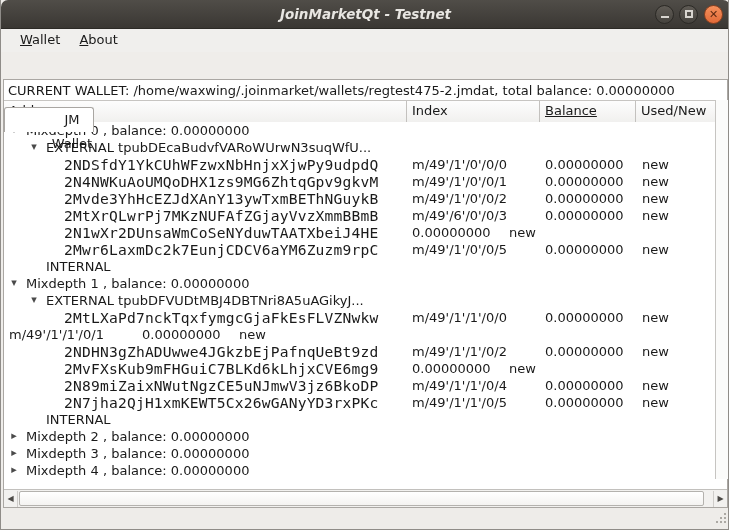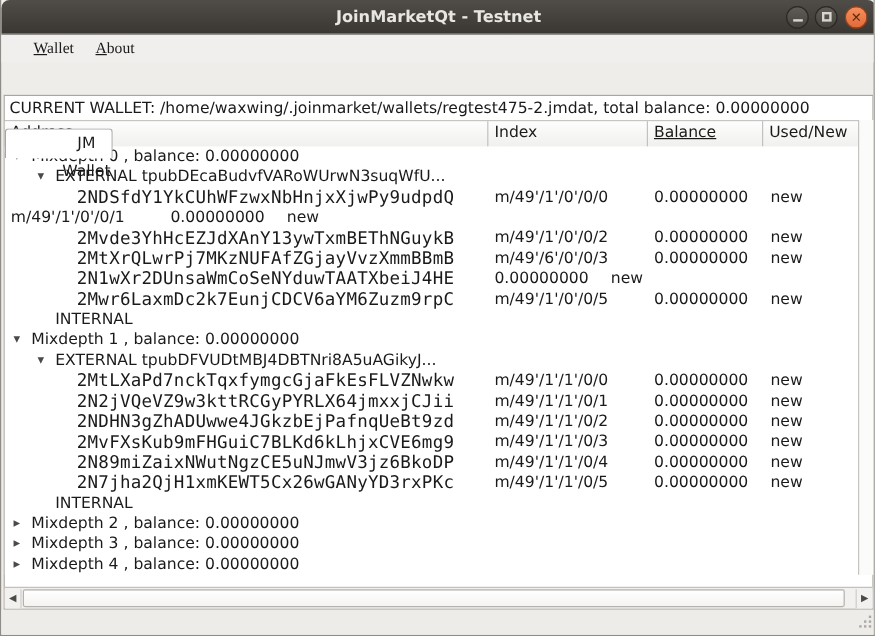--- a/index.html
+++ b/index.html
@@ -13,41 +13,41 @@
   }
   
   .titlebar{
     position:absolute;left:0;top:0;width:729px;height:29px;
     background:linear-gradient(#504d48,#3a3733);
     border-bottom:1px solid #2c2a26;
     border-radius:7px 7px 0 0;
   }
   .title-text{
     position:absolute;left:0;right:0;top:0;height:29px;line-height:29px;
-    text-align:center;color:#e8e6e2;font-weight:bold;font-size:13.5px;
+    text-align:center;color:#e8e6e2;font-weight:bold;font-size:13.5px;font-style:italic;
   }
   .wbtn{
     position:absolute;top:5px;width:19px;height:19px;border-radius:50%;
     background:linear-gradient(#5f5b55,#46433e);
     border:1px solid #2b2925;cursor:default;
   }
   .wbtn.min{right:56px;}
   .wbtn.max{right:32px;}
   .wbtn.close{
     right:7px;
     background:linear-gradient(#f5905c,#e26a38);
     border:1px solid #8c4120;
   }
   .glyph-min{display:block;width:8px;height:2px;background:#d8d5d0;margin:10px auto 0;}
   .glyph-max{display:block;width:8px;height:8px;border:2px solid #d8d5d0;margin:4px auto 0;}
   .glyph-close{display:block;text-align:center;line-height:17px;font-size:11px;
     font-weight:bold;color:#5e2a12;}
   
   .menubar{position:absolute;left:0;top:29px;width:729px;height:23px;
-    background:#f0efed;padding-left:20px;font-family:Liberation Serif, serif;}
+    background:#f0efed;padding-left:12px;}
   .menu-item{display:inline-block;padding:0 7px;height:23px;line-height:22px;
     font-size:13px;cursor:default;}
   .menu-item::first-letter{text-decoration:underline;}
   
   .tabstrip{position:absolute;left:0;top:52px;width:729px;height:27px;}
   .tab{position:absolute;border:1px solid #a9a6a2;border-bottom:none;
     border-radius:3px 3px 0 0;text-align:center;font-size:13px;
     top:58px;height:21px;line-height:20px;
     background:linear-gradient(#eae8e5,#dddad6);z-index:1;cursor:default;}
   .tab.active{top:55px;height:25px;line-height:24px;background:#ffffff;z-index:3;}
@@ -156,20 +156,21 @@
         <div class="trow">
           <div class="cell c-addr lvl1"><span class="arrow" style="left: 24px;">▾</span><span class="tlabel">EXTERNAL tpubDEcaBudvfVARoWUrwN3suqWfU...</span></div>
         </div>
         <div class="trow">
           <div class="cell c-addr lvl2 mono"><span class="tlabel">2NDSfdY1YkCUhWFzwxNbHnjxXjwPy9udpdQ</span></div>
           <div class="cell c-index">m/49'/1'/0'/0/0</div>
           <div class="cell c-balance">0.00000000</div>
           <div class="cell c-status">new</div>
         </div>
         <div class="trow">
+          <div class="cell c-addr lvl2 mono"><span class="tlabel">2N4NWKuAoUMQoDHX1zs9MG6ZhtqGpv9gkvM</span></div>
           <div class="cell c-index">m/49'/1'/0'/0/1</div>
           <div class="cell c-balance">0.00000000</div>
           <div class="cell c-status">new</div>
         </div>
         <div class="trow">
           <div class="cell c-addr lvl2 mono"><span class="tlabel">2Mvde3YhHcEZJdXAnY13ywTxmBEThNGuykB</span></div>
           <div class="cell c-index">m/49'/1'/0'/0/2</div>
           <div class="cell c-balance">0.00000000</div>
           <div class="cell c-status">new</div>
         </div>
@@ -199,34 +200,32 @@
         <div class="trow">
           <div class="cell c-addr lvl1"><span class="arrow" style="left: 24px;">▾</span><span class="tlabel">EXTERNAL tpubDFVUDtMBJ4DBTNri8A5uAGikyJ...</span></div>
         </div>
         <div class="trow">
           <div class="cell c-addr lvl2 mono"><span class="tlabel">2MtLXaPd7nckTqxfymgcGjaFkEsFLVZNwkw</span></div>
           <div class="cell c-index">m/49'/1'/1'/0/0</div>
           <div class="cell c-balance">0.00000000</div>
           <div class="cell c-status">new</div>
         </div>
         <div class="trow">
-          <div class="cell c-addr lvl2 mono"><span class="tlabel">2N2jVQeVZ9w3kttRCGyPYRLX64jmxxjCJii</span></div>
           <div class="cell c-index">m/49'/1'/1'/0/1</div>
           <div class="cell c-balance">0.00000000</div>
           <div class="cell c-status">new</div>
         </div>
         <div class="trow">
           <div class="cell c-addr lvl2 mono"><span class="tlabel">2NDHN3gZhADUwwe4JGkzbEjPafnqUeBt9zd</span></div>
           <div class="cell c-index">m/49'/1'/1'/0/2</div>
           <div class="cell c-balance">0.00000000</div>
           <div class="cell c-status">new</div>
         </div>
         <div class="trow">
           <div class="cell c-addr lvl2 mono"><span class="tlabel">2MvFXsKub9mFHGuiC7BLKd6kLhjxCVE6mg9</span></div>
-          <div class="cell c-index">m/49'/1'/1'/0/3</div>
           <div class="cell c-balance">0.00000000</div>
           <div class="cell c-status">new</div>
         </div>
         <div class="trow">
           <div class="cell c-addr lvl2 mono"><span class="tlabel">2N89miZaixNWutNgzCE5uNJmwV3jz6BkoDP</span></div>
           <div class="cell c-index">m/49'/1'/1'/0/4</div>
           <div class="cell c-balance">0.00000000</div>
           <div class="cell c-status">new</div>
         </div>
         <div class="trow">

